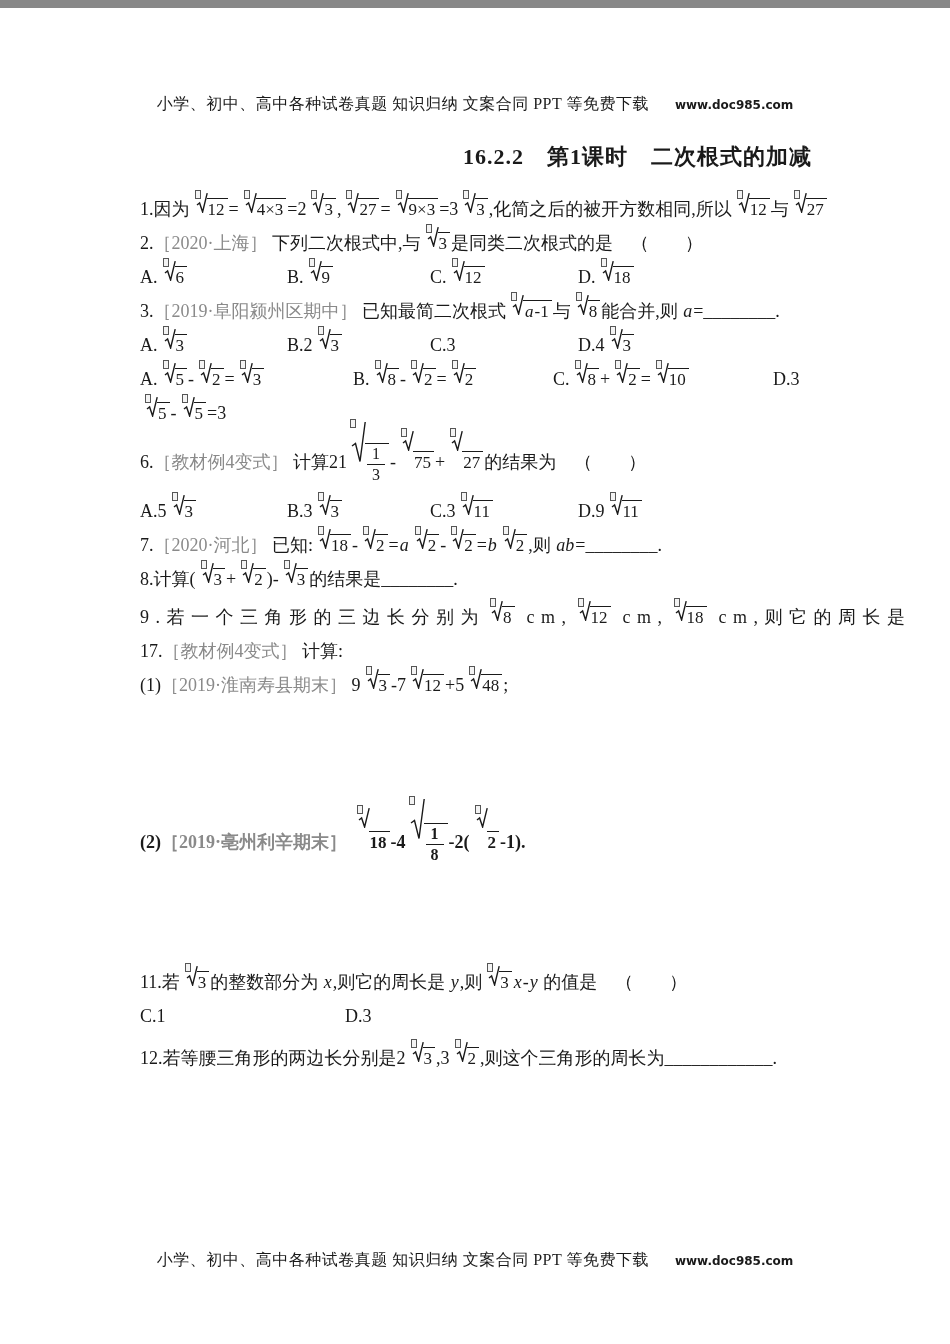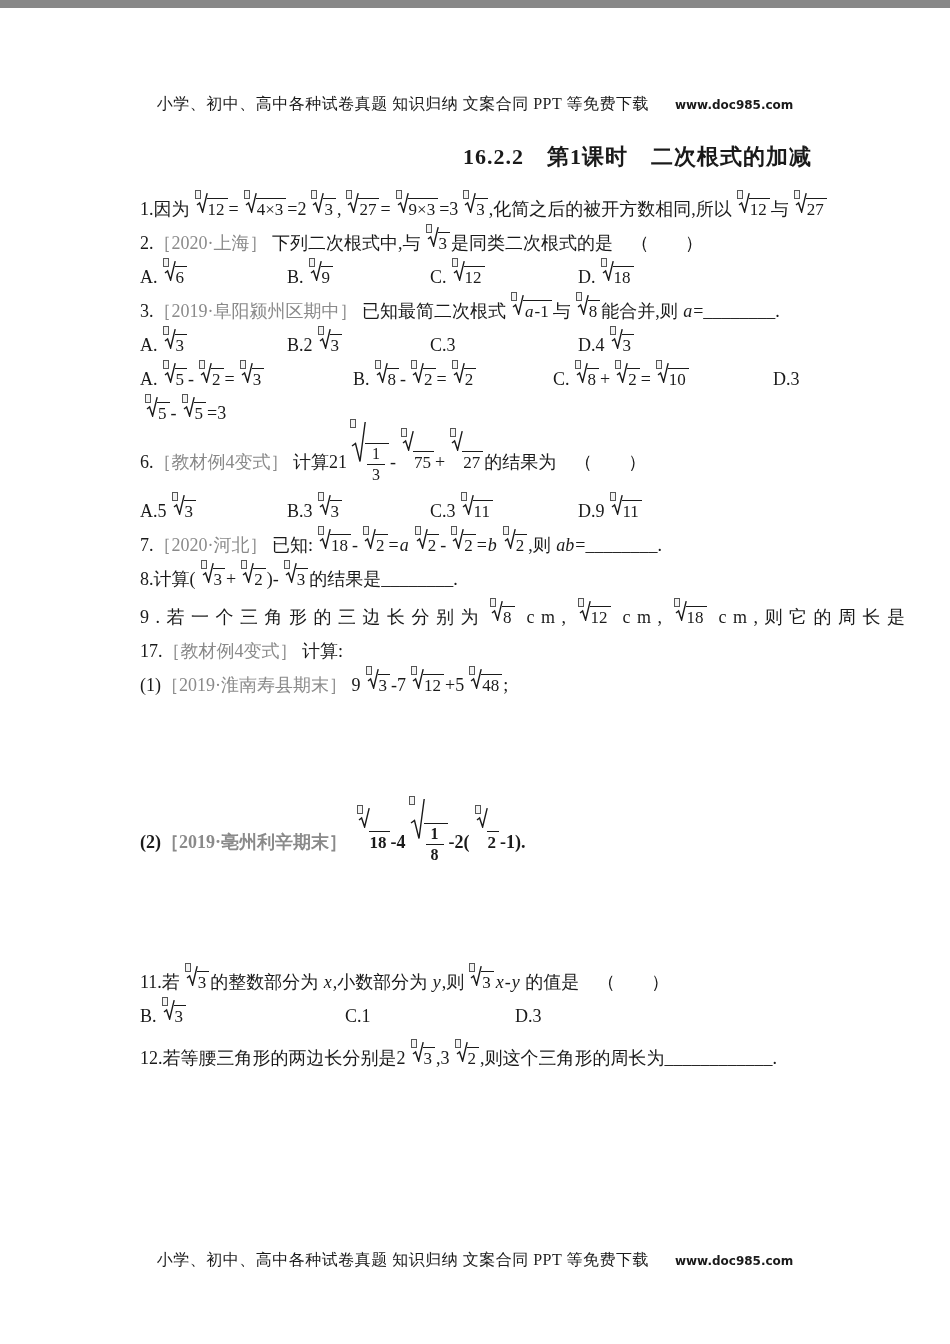--- a/index.html
+++ b/index.html
@@ -214,27 +214,24 @@
             <path d="M1 25 L4.5 22.5 L9 40.5 L14.2 1" fill="none" stroke="#1a1a1a" stroke-width="1.4"></path>
           </svg><span class="vin"><span class="frac">
               <span class="num">1</span>
               <span class="den">8</span>
             </span></span></span><span class="txt">-2(</span><span class="rad"><span class="box"></span><svg class="sq" width="12" height="21" viewBox="0 0 12 21">
             <path d="M1 13 L3.6 11 L6.6 20 L11.2 1.2" fill="none" stroke="#1a1a1a" stroke-width="1.4"></path>
           </svg><span class="vin"><span class="txt">2</span></span></span><span class="txt">-1).</span></div>
 
     <div class="line mt88"><span class="txt">11.若</span><span class="rad"><span class="box"></span><svg class="sq" width="12" height="21" viewBox="0 0 12 21">
             <path d="M1 13 L3.6 11 L6.6 20 L11.2 1.2" fill="none" stroke="#1a1a1a" stroke-width="1.4"></path>
-          </svg><span class="vin"><span class="txt">3</span></span></span><span class="txt">的整数部分为 </span><span class="var">x</span><span class="txt">,小数部分为 </span><span class="var">y</span><span class="txt">,则</span><span class="rad"><span class="box"></span><svg class="sq" width="12" height="21" viewBox="0 0 12 21">
+          </svg><span class="vin"><span class="txt">3</span></span></span><span class="txt">的整数部分为 </span><span class="var">x</span><span class="txt">,则它的周长是 </span><span class="var">y</span><span class="txt">,则</span><span class="rad"><span class="box"></span><svg class="sq" width="12" height="21" viewBox="0 0 12 21">
             <path d="M1 13 L3.6 11 L6.6 20 L11.2 1.2" fill="none" stroke="#1a1a1a" stroke-width="1.4"></path>
           </svg><span class="vin"><span class="txt">3</span></span></span><span class="var">x</span><span class="txt">-</span><span class="var">y</span><span class="txt"> 的值是　（　　）</span></div>
     <div class="line opts opts-m">
-      <span class="opt"><span class="txt">B.</span><span class="rad"><span class="box"></span><svg class="sq" width="12" height="21" viewBox="0 0 12 21">
-              <path d="M1 13 L3.6 11 L6.6 20 L11.2 1.2" fill="none" stroke="#1a1a1a" stroke-width="1.4"></path>
-            </svg><span class="vin"><span class="txt">3</span></span></span></span>
       <span class="opt"><span class="txt">C.1</span></span>
       <span class="opt"><span class="txt">D.3</span></span>
     </div>
 
     <div class="line mt8"><span class="txt">12.若等腰三角形的两边长分别是2</span><span class="rad"><span class="box"></span><svg class="sq" width="12" height="21" viewBox="0 0 12 21">
             <path d="M1 13 L3.6 11 L6.6 20 L11.2 1.2" fill="none" stroke="#1a1a1a" stroke-width="1.4"></path>
           </svg><span class="vin"><span class="txt">3</span></span></span><span class="txt">,3</span><span class="rad"><span class="box"></span><svg class="sq" width="12" height="21" viewBox="0 0 12 21">
             <path d="M1 13 L3.6 11 L6.6 20 L11.2 1.2" fill="none" stroke="#1a1a1a" stroke-width="1.4"></path>
           </svg><span class="vin"><span class="txt">2</span></span></span><span class="txt">,则这个三角形的周长为____________.</span></div>
   </div>

